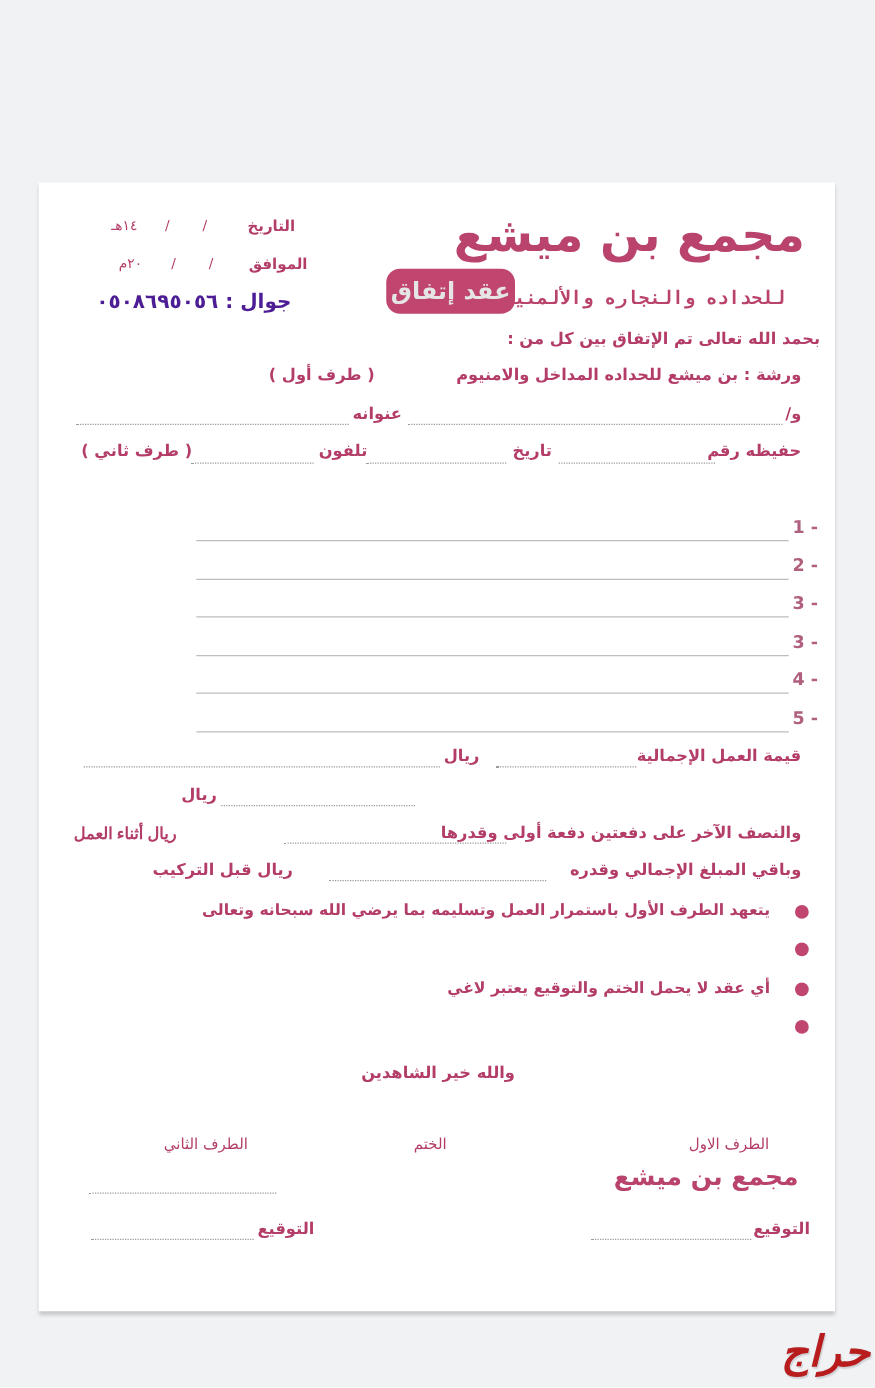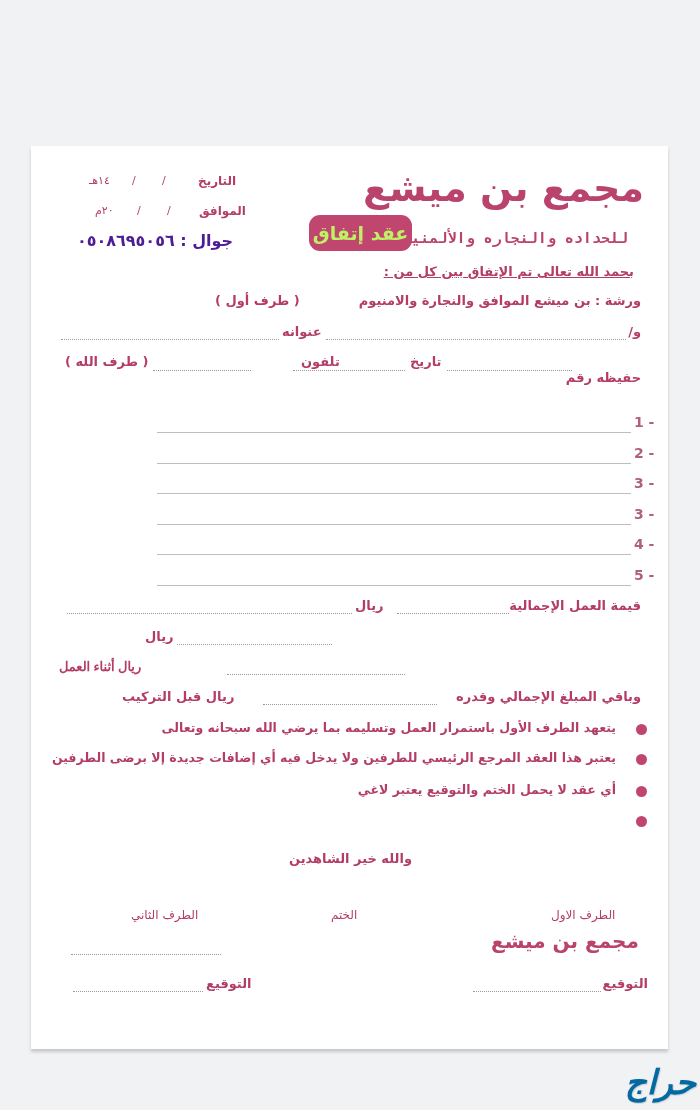--- a/index.html
+++ b/index.html
@@ -9,36 +9,36 @@
   }
   .paper {
     position:absolute; left:31px; top:146px; width:637px; height:903px;
     background:#ffffff; box-shadow:0 3px 3px rgba(0,0,0,0.18);
   }
   .abs { position:absolute; white-space:nowrap; }
   .rtl { direction:rtl; }
   .brand-title { right:24px; top:20px; font-size:38px; font-weight:bold; color:#b9436c; letter-spacing:1px; }
   .brand-sub { right:40px; top:83px; font-size:15px; font-weight:bold; color:#b9436c;font-family:Liberation Mono, monospace; }
   .badge {
-    left:278px; top:69px; width:103px; height:36px; background:#c0466f; color:#bef264;
+    left:278px; top:69px; width:103px; height:36px; background:#c0466f; color:#e5e5e5;
     border-radius:11px; font-size:19px; font-weight:bold; display:flex; align-items:center; justify-content:center;
   }
   .meta-label { font-size:12px; font-weight:bold; color:#b33d68; }
   .meta-val { font-size:11px; color:#b33d68; }
   .slash { font-size:11px; color:#b33d68; }
   .phone { left:46px; top:85px; font-size:16px; font-weight:bold; color:#4c1d95; direction:rtl; }
   .line-text { font-size:13px; font-weight:bold; color:#b33d68; }
   .dots { border-bottom:1px dotted #9a9a9a; height:0; position:absolute; }
   .solid { border-bottom:1px solid #bdbdbd; height:0; position:absolute; }
   .num { font-size:14px; font-weight:bold; color:#b0607e; }
   .bullet { width:11px; height:11px; border-radius:50%; background:#c0466f; position:absolute; }
   .bul-text { font-size:12.5px; font-weight:bold; color:#b33d68; direction:rtl; }
   .sig-label { font-size:12px; font-weight:normal; color:#b33d68; }
   .sig-brand { font-size:20px; font-weight:bold; color:#b9436c; }
-  .watermark { right:4px; top:1062px; font-size:34px; font-weight:bold; color:#0369a1;
+  .watermark { right:4px; top:1062px; font-size:34px; font-weight:bold; color:#b91c1c;
     text-shadow: 0 0 1px #c8cbd0, 1px 1px 1px #cfd2d6; font-style:italic; }
 </style>
 </head>
 <body>
 
 <div class="paper">
 
   <div class="abs rtl brand-title">مجمع بن ميشع</div>
   <div class="abs rtl brand-sub">للحداده والنجاره والألمنيوم</div>
   <div class="abs badge">عقد إتفاق</div>
@@ -51,36 +51,36 @@
   <div class="abs meta-label" style="left:168px; top:58px;">الموافق</div>
   <div class="abs slash" style="left:136px; top:58px;">/</div>
   <div class="abs slash" style="left:106px; top:58px;">/</div>
   <div class="abs meta-val" style="left:64px; top:58px;">٢٠م</div>
 
   <div class="abs phone">
     <span>جوال :</span>
     <span>٠٥٠٨٦٩٥٠٥٦</span>
   </div>
 
-  <div class="abs rtl line-text" style="right:34px; top:118px;text-decoration:underline;">بحمد الله تعالى تم الإتفاق بين كل من :</div>
-  <div class="abs rtl line-text" style="right:27px; top:147px;">ورشة : بن ميشع الموافق والنجارة والامنيوم</div>
+  <div class="abs rtl line-text" style="right:12px; top:118px;">بحمد الله تعالى تم الإتفاق بين كل من :</div>
+  <div class="abs rtl line-text" style="right:27px; top:147px;">ورشة : بن ميشع للحداده المداخل والامنيوم</div>
   <div class="abs rtl line-text" style="left:184px; top:147px;">( طرف أول )</div>
 
   <div class="abs rtl line-text" style="right:27px; top:178px;">و/</div>
   <div class="dots" style="left:295px; width:300px; top:193px;"></div>
   <div class="abs rtl line-text" style="left:251px; top:178px;">عنوانه</div>
   <div class="dots" style="left:30px; width:218px; top:193px;"></div>
 
-  <div class="abs rtl line-text" style="right:27px; top:224px;">حفيظه رقم</div>
+  <div class="abs rtl line-text" style="right:27px; top:208px;">حفيظه رقم</div>
   <div class="dots" style="left:416px; width:125px; top:224px;"></div>
   <div class="abs rtl line-text" style="left:379px; top:208px;">تاريخ</div>
   <div class="dots" style="left:262px; width:112px; top:224px;"></div>
-  <div class="abs rtl line-text" style="left:224px; top:208px;margin-left:46px;">تلفون</div>
+  <div class="abs rtl line-text" style="left:224px; top:208px;">تلفون</div>
   <div class="dots" style="left:122px; width:98px; top:224px;"></div>
-  <div class="abs rtl line-text" style="left:34px; top:208px;">( طرف الله )</div>
+  <div class="abs rtl line-text" style="left:34px; top:208px;">( طرف ثاني )</div>
 
 
   <div class="abs num" style="left:603px; top:268px;">1 -</div>
   <div class="solid" style="left:126px; width:474px; top:286px;"></div>
   <div class="abs num" style="left:603px; top:299px;">2 -</div>
   <div class="solid" style="left:126px; width:474px; top:317px;"></div>
   <div class="abs num" style="left:603px; top:329px;">3 -</div>
   <div class="solid" style="left:126px; width:474px; top:347px;"></div>
   <div class="abs num" style="left:603px; top:360px;">3 -</div>
   <div class="solid" style="left:126px; width:474px; top:378px;"></div>
@@ -90,31 +90,31 @@
   <div class="solid" style="left:126px; width:474px; top:439px;"></div>
 
   <div class="abs rtl line-text" style="right:27px; top:452px;">قيمة العمل الإجمالية</div>
   <div class="dots" style="left:366px; width:112px; top:467px;"></div>
   <div class="abs rtl line-text" style="left:324px; top:452px;">ريال</div>
   <div class="dots" style="left:36px; width:285px; top:467px;"></div>
 
   <div class="dots" style="left:146px; width:155px; top:498px;"></div>
   <div class="abs rtl line-text" style="left:114px; top:483px;">ريال</div>
 
+  <div class="abs rtl line-text" style="right:27px; top:513px;">والنصف الآخر على دفعتين دفعة أولى وقدرها</div>
   <div class="dots" style="left:196px; width:178px; top:528px;"></div>
   <div class="abs rtl line-text" style="left:28px; top:513px;font-family:Liberation Serif, serif;">ريال أثناء العمل</div>
 
   <div class="abs rtl line-text" style="right:27px; top:543px;">وباقي المبلغ الإجمالي وقدره</div>
   <div class="dots" style="left:232px; width:174px; top:558px;"></div>
   <div class="abs rtl line-text" style="left:91px; top:543px;text-align:right;">ريال قبل التركيب</div>
 
   <div class="bullet" style="left:605px; top:578px;"></div>
   <div class="abs bul-text" style="right:52px; top:574px;">يتعهد الطرف الأول باستمرار العمل وتسليمه بما يرضي الله سبحانه وتعالى</div>
   <div class="bullet" style="left:605px; top:608px;"></div>
-  <div class="abs bul-text" style="right:52px; top:604px;">يعتبر هذا العقد المرجع الرئيسي للطرفين ولا يدخل فيه أي إضافات جديدة إلا برضى الطرفين</div>
   <div class="bullet" style="left:605px; top:640px;"></div>
   <div class="abs bul-text" style="right:52px; top:636px;">أي عقد لا يحمل الختم والتوقيع يعتبر لاغي</div>
   <div class="bullet" style="left:605px; top:670px;"></div>
 
   <div class="abs rtl line-text" style="left:258px; top:705px;">والله خير الشاهدين</div>
 
   <div class="abs sig-label" style="left:520px; top:762px;">الطرف الاول</div>
   <div class="abs rtl sig-brand" style="left:460px; top:783px;">مجمع بن ميشع</div>
   <div class="abs sig-label" style="left:300px; top:762px;">الختم</div>
   <div class="abs sig-label" style="left:100px; top:762px;">الطرف الثاني</div>

